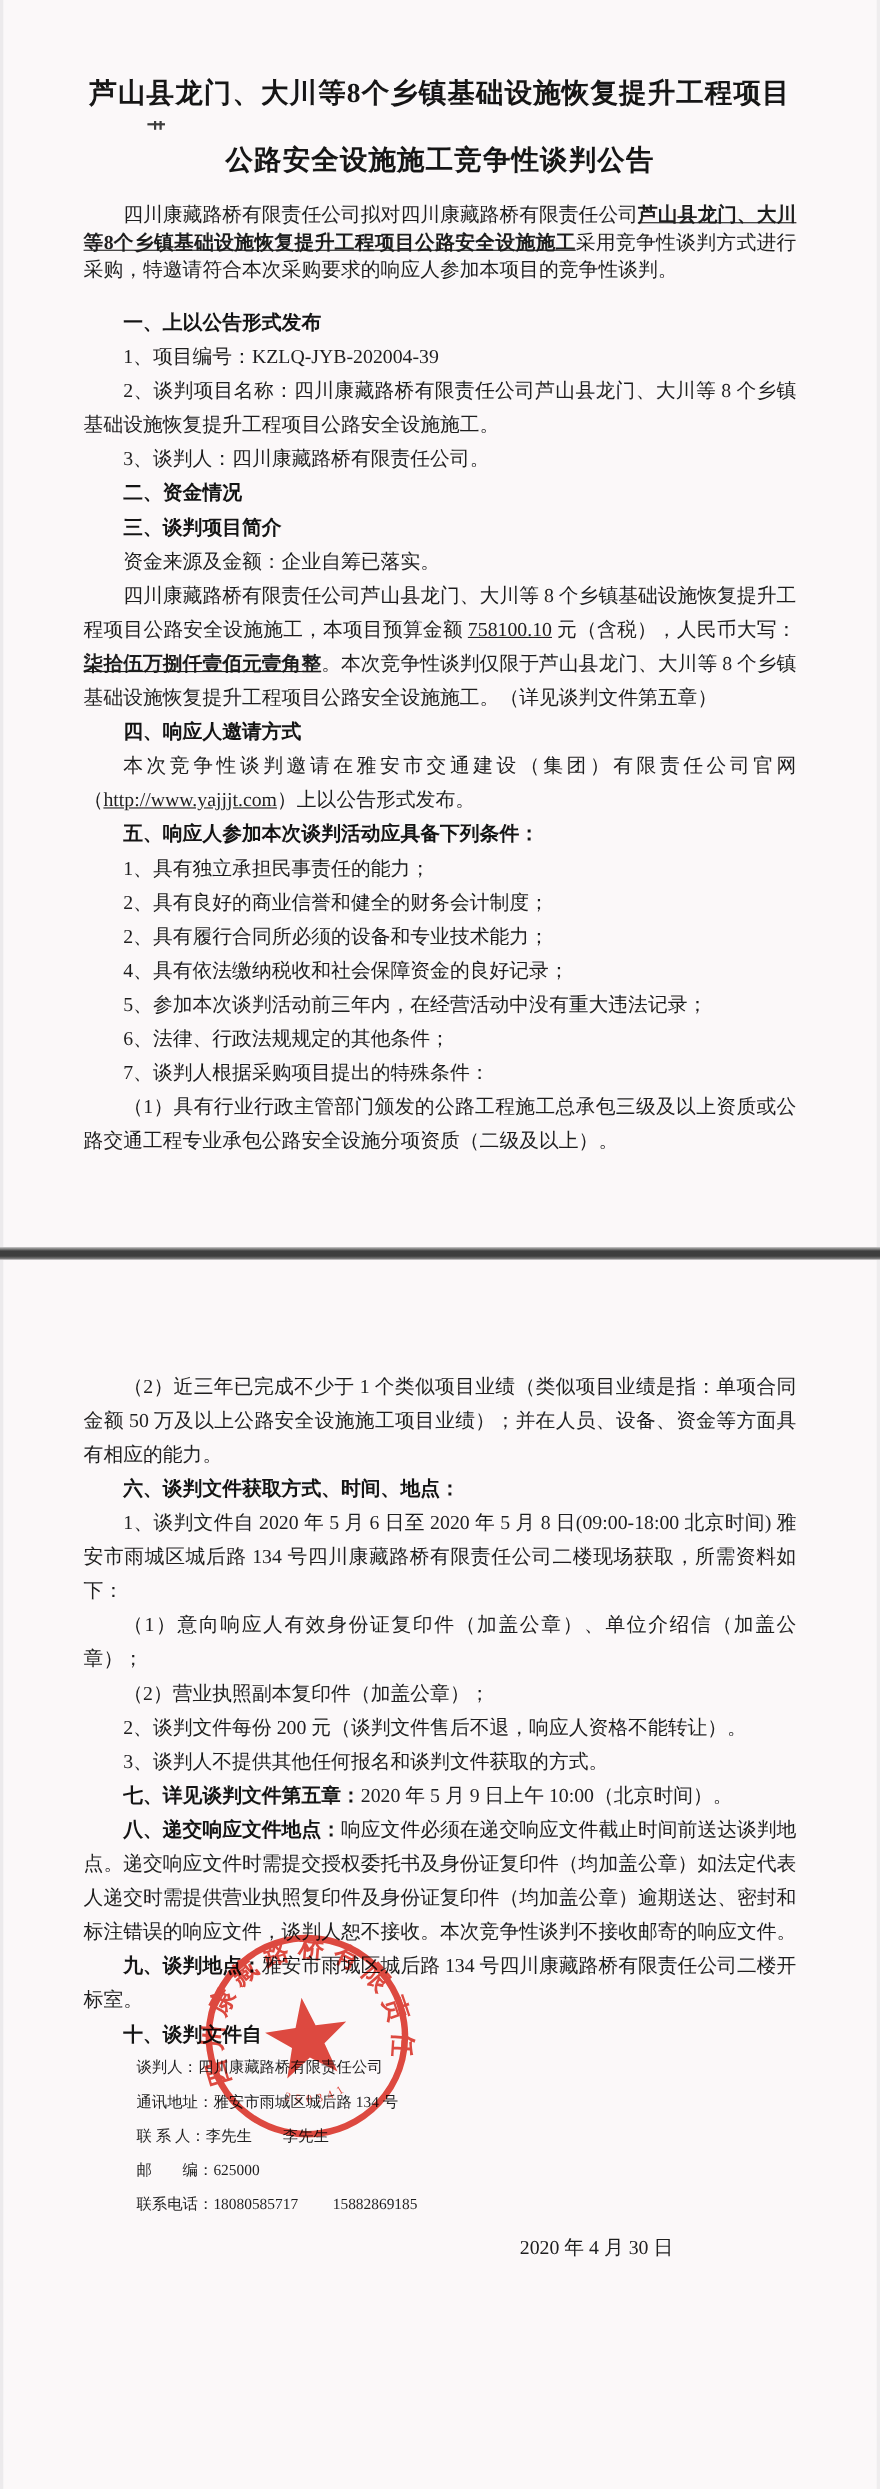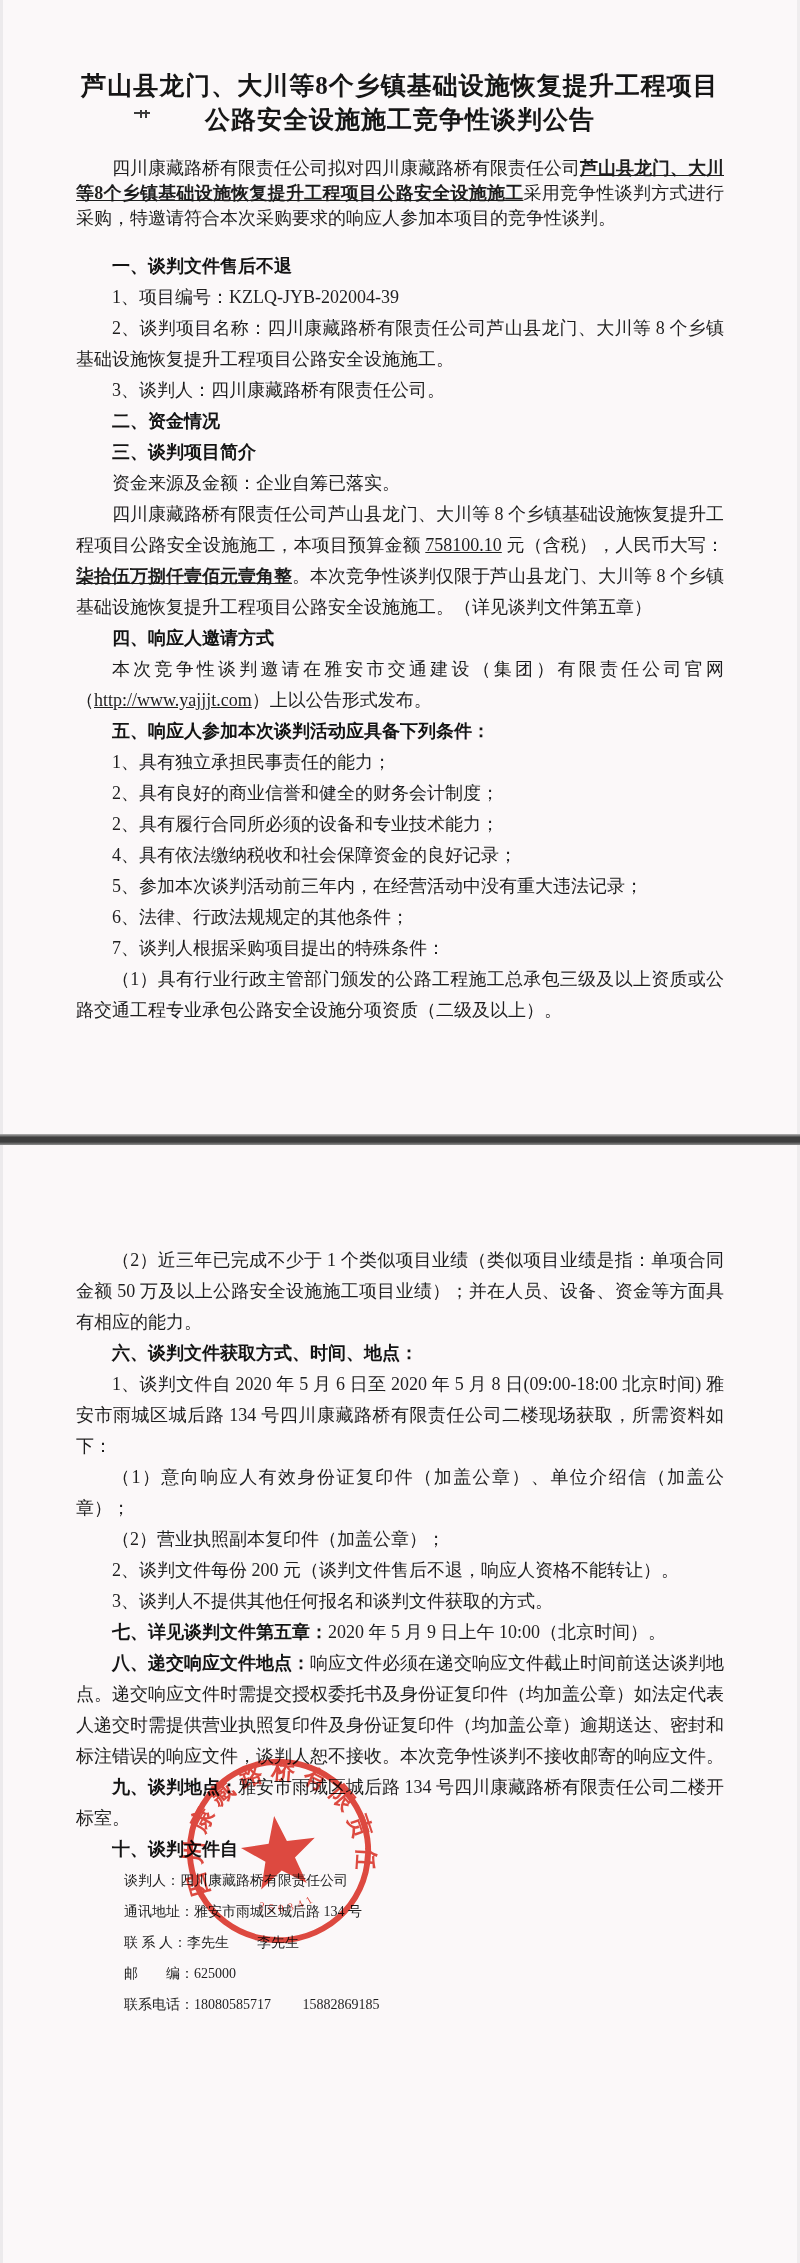--- a/index.html
+++ b/index.html
@@ -4,21 +4,21 @@
 <style>
   html,body{margin:0;padding:0;background:#5a5a5a;}
   body{width:800px;font-family:"Liberation Serif","DejaVu Serif",serif;color:#1e1e1e;}
   .page{width:800px;box-sizing:border-box;background:#fbf8f9;position:relative;
         box-shadow: inset 3px 0 0 #eceaec, inset -3px 0 0 #efedee;}
   #page1{height:1134px;padding:70px 76px 0 76px;}
   .page-separator{height:11px;background:linear-gradient(#b5b5b5,#3e3e3e 30%,#3e3e3e 72%,#8f8f8f);}
   #page2{height:1370px;padding:100px 76px 0 76px;}
 
   .doc-title{font-size:25px;font-weight:bold;text-align:center;line-height:32px;color:#161616;letter-spacing:1px;}
-  .doc-title.first{margin-bottom:2px;}
+  .doc-title.first{margin-bottom:29px;}
   .doc-title.second{margin-bottom:7px;}
 
   p,.sec{font-size:18px;margin:0;text-align:justify;}
   .intro{line-height:25px;text-indent:2em;}
   .sec{line-height:31px;text-indent:2em;}
   #page2 .sec{line-height:31px;}
   .heading{font-weight:bold;color:#141414;}
   .b-u{font-weight:bold;text-decoration:underline;}
   .u{text-decoration:underline;}
   .mt6{margin-top:20px;}
@@ -40,21 +40,21 @@
 <body>
 
 <div class="page" id="page1">
   <div class="scan-artifact"></div>
 
   <div class="doc-title first">芦山县龙门、大川等8个乡镇基础设施恢复提升工程项目</div>
   <div class="doc-title second">公路安全设施施工竞争性谈判公告</div>
 
   <p class="intro mt6"><span>四川康藏路桥有限责任公司拟对四川康藏路桥有限责任公司</span><span class="b-u">芦山县龙门、大川等8个乡镇基础设施恢复提升工程项目公路安全设施施工</span><span>采用竞争性谈判方式进行采购，特邀请符合本次采购要求的响应人参加本项目的竞争性谈判。</span></p>
 
-  <div class="sec heading mt6">一、谈判文件售后不退</div>
+  <div class="sec heading mt6">一、上以公告形式发布</div>
   <div class="sec">1、项目编号：KZLQ-JYB-202004-39</div>
   <p class="sec">2、谈判项目名称：四川康藏路桥有限责任公司芦山县龙门、大川等 8 个乡镇基础设施恢复提升工程项目公路安全设施施工。</p>
   <div class="sec">3、谈判人：四川康藏路桥有限责任公司。</div>
 
   <div class="sec heading">二、资金情况</div>
   <div class="sec heading">三、谈判项目简介</div>
 
   <div class="sec">资金来源及金额：企业自筹已落实。</div>
   <p class="sec"><span>四川康藏路桥有限责任公司芦山县龙门、大川等 8 个乡镇基础设施恢复提升工程项目公路安全设施施工，本项目预算金额 </span><span class="u">758100.10</span><span> 元（含税），人民币大写：</span><span class="b-u">柒拾伍万捌仟壹佰元壹角整</span><span>。本次竞争性谈判仅限于芦山县龙门、大川等 8 个乡镇基础设施恢复提升工程项目公路安全设施施工。（详见谈判文件第五章）</span></p>
 
@@ -93,20 +93,21 @@
   <div class="sec heading">十、谈判文件自</div>
 
   <div class="contact-block">
     <div class="contact-line"><span>谈判人：</span><span>四川康藏路桥有限责任公司</span></div>
     <div class="contact-line"><span>通讯地址：</span><span>雅安市雨城区城后路 134 号</span></div>
     <div class="contact-line"><span>联 系 人：</span><span>李先生　　李先生</span></div>
     <div class="contact-line"><span>邮　　编：</span><span>625000</span></div>
     <div class="contact-line"><span>联系电话：</span><span>18080585717　　 15882869185</span></div>
   </div>
 
+  <div class="date-line">2020 年 4 月 30 日</div>
 
   <div class="seal">
     <svg viewBox="0 0 200 200">
       <circle cx="100" cy="100" r="91" fill="none" stroke="currentColor" stroke-width="6"></circle>
       <path id="sealArcTop" d="M 30.5,146 A 80,80 0 1 1 169.5,146" fill="none"></path>
       <path id="sealArcBottom" d="M 50,140 A 68,68 0 0 0 150,140" fill="none"></path>
       <text font-size="24" font-weight="bold" fill="currentColor" letter-spacing="7">
         <textPath href="#sealArcTop" startOffset="14">四川康藏路桥有限责任公司</textPath>
       </text>
       <polygon fill="currentColor" points="100,64 109.4,91.1 138,91.6 115.2,108.9 123.5,136.4 100,120 76.5,136.4 84.8,108.9 62,91.6 90.6,91.1"></polygon>

